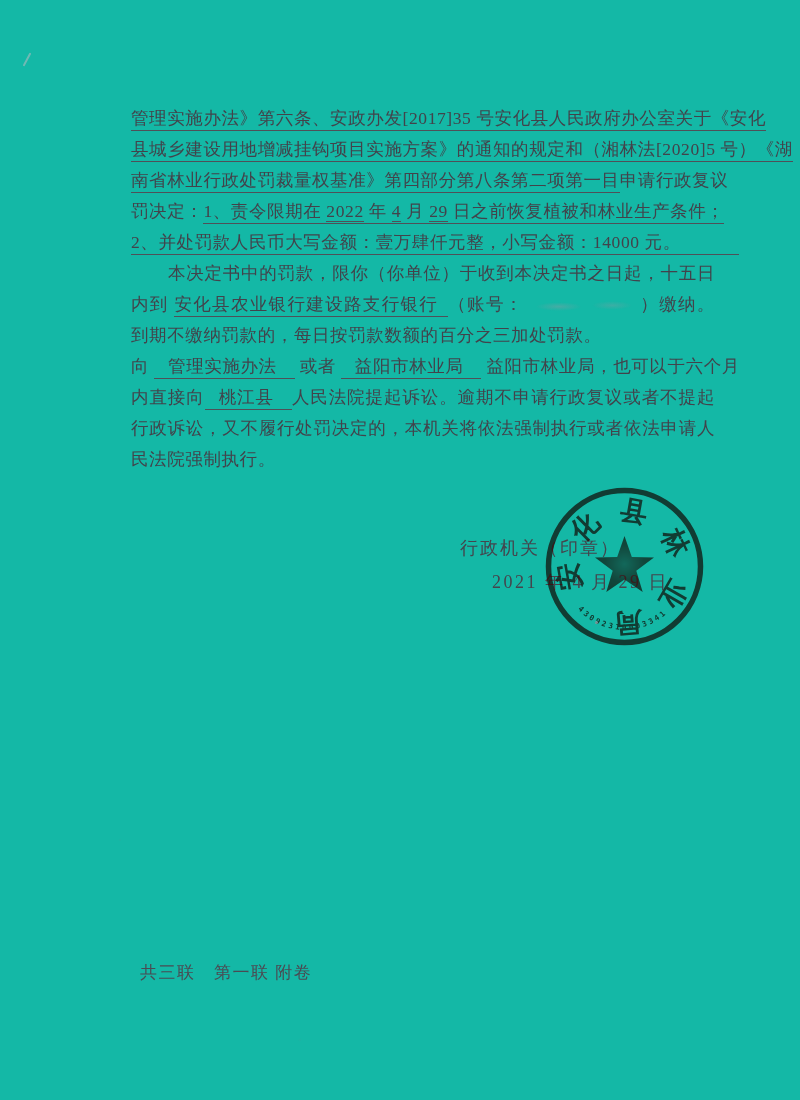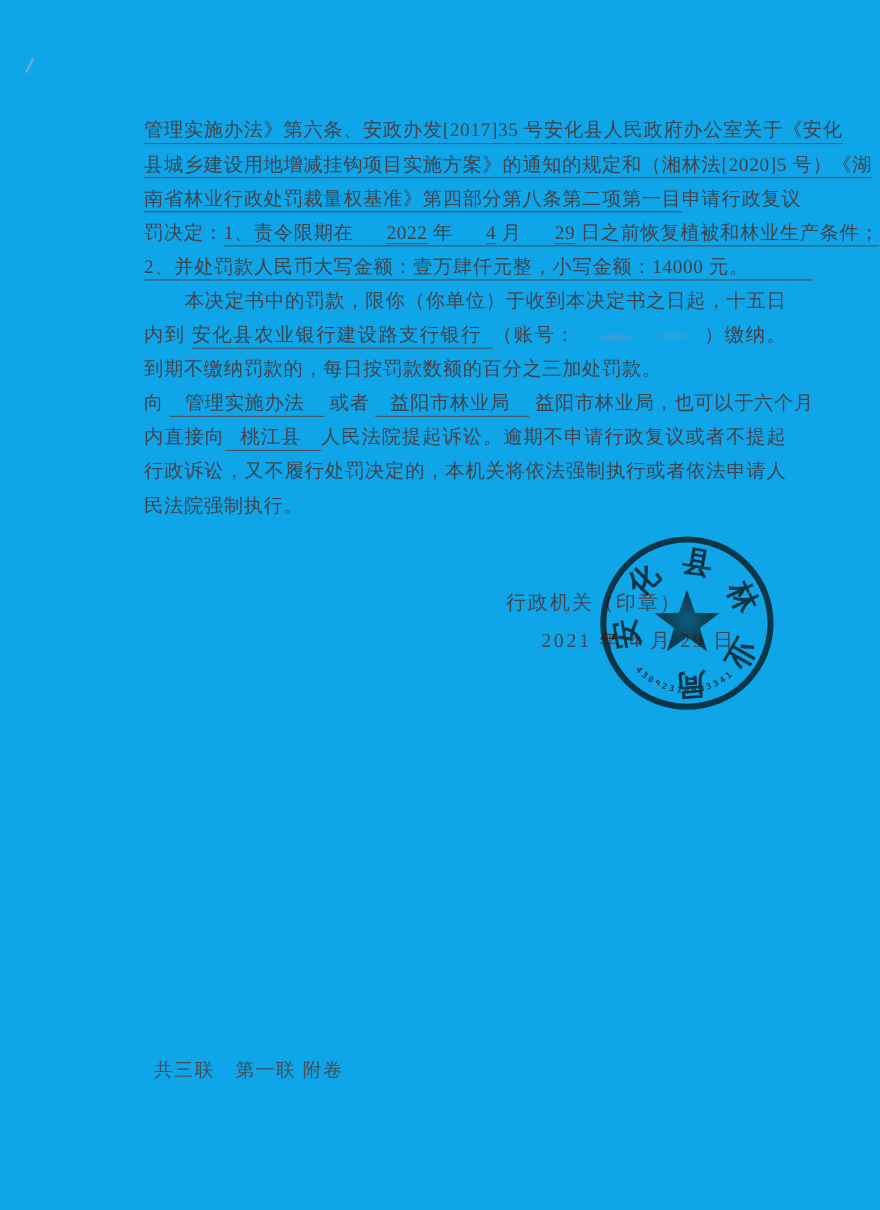--- a/index.html
+++ b/index.html
@@ -1,19 +1,19 @@
 <!DOCTYPE html>
 <html><head>
 <meta charset="utf-8">
 <style>
   html,body{margin:0;padding:0;}
   .page{
     position:relative;
     width:800px;height:1100px;
-    background:#0ea5e9;
+    background:#14b8a6;
     overflow:hidden;
     font-family:"Liberation Serif","DejaVu Serif",serif;
     color:#42434b;
   }
   
   .page::before{
     content:"";position:absolute;inset:0;pointer-events:none;
     background:
       radial-gradient(2px 2px at 120px 840px, rgba(120,120,130,.12), transparent 70%),
       radial-gradient(2px 2px at 700px 120px, rgba(120,120,130,.08), transparent 70%),
@@ -27,21 +27,21 @@
     position:absolute;left:131px;top:103px;width:584px;
   }
   .line{
     height:31px;line-height:31px;
     font-size:17.5px;letter-spacing:.6px;
     white-space:nowrap;
   }
   .just{text-align:justify;text-align-last:justify;}
   .indent{text-indent:37px;}
   .u{border-bottom:1px solid #4f5058;padding-bottom:2px;}
-  .u-num{border-bottom:1.5px solid #4f5058;margin-left:25px;}
+  .u-num{border-bottom:1.5px solid #4f5058;}
   .ext-sm{padding-right:10px;}
   .ext-md{padding-right:24px;}
   .ext-lg{padding-right:58px;}
   .pad-both{padding-left:14px;padding-right:18px;}
   .redact-gap{
     display:inline-block;width:116px;height:12px;vertical-align:middle;
     background:
       radial-gradient(32px 6px at 30% 55%, rgba(150,152,162,.38), transparent 72%),
       radial-gradient(28px 6px at 76% 45%, rgba(150,152,162,.30), transparent 72%);
     filter:blur(.6px);

